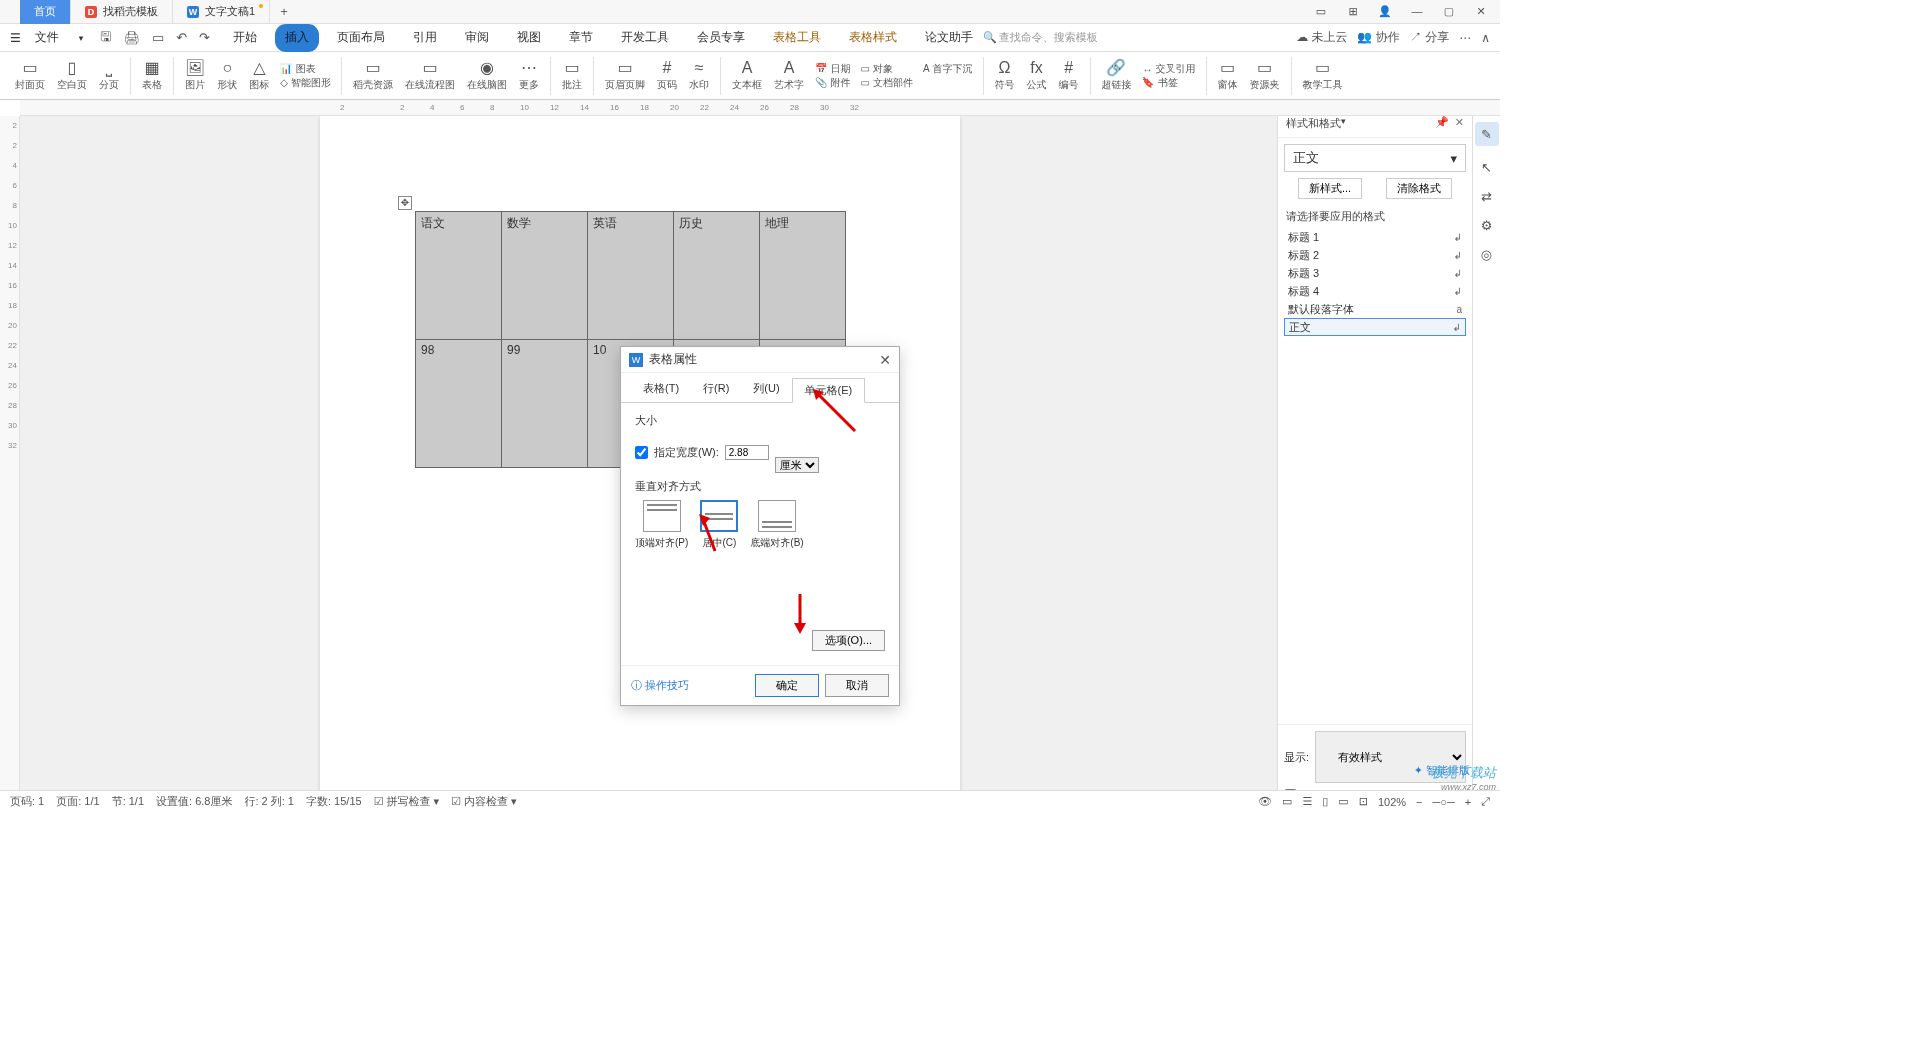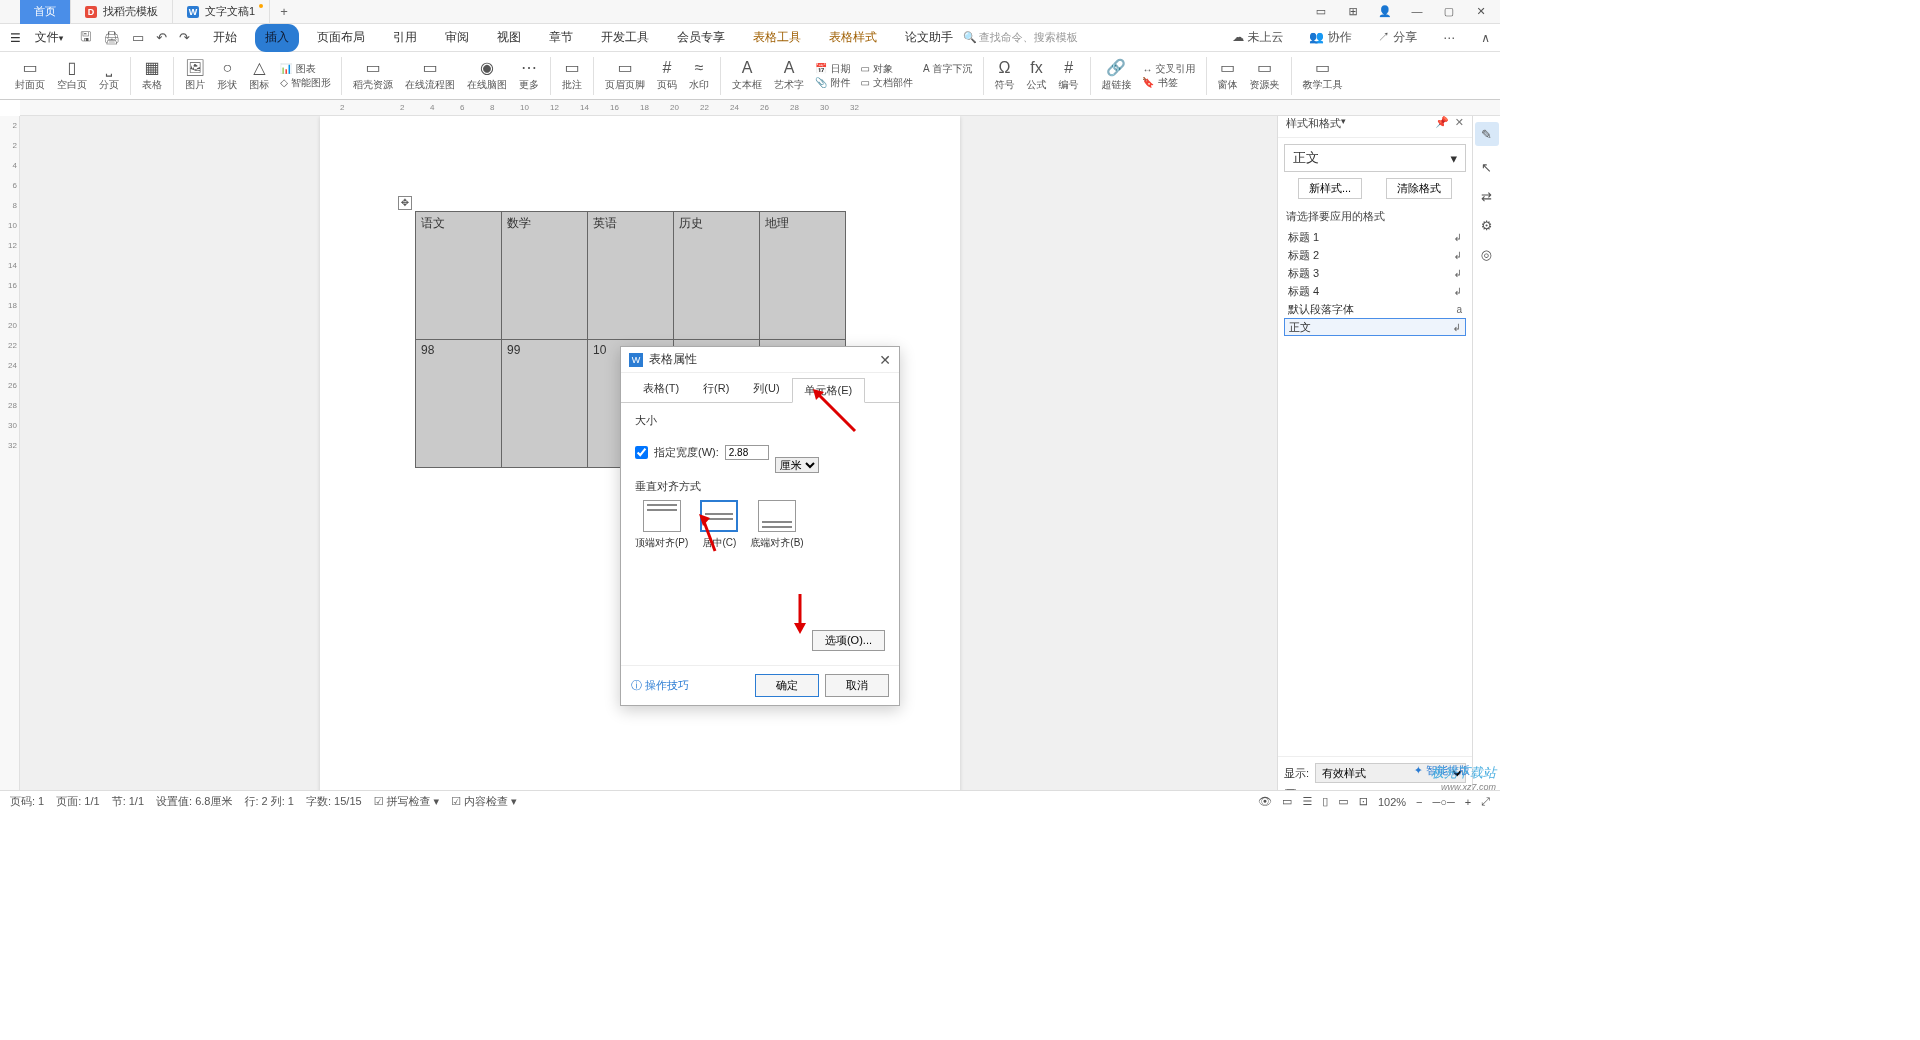--- a/index.html
+++ b/index.html
@@ -13,28 +13,28 @@
 .tab-icon.red { background: #e74c3c; color: #fff; }
 .tab-icon.blue { background: #2b7cd3; color: #fff; }
 .tab-dot { position: absolute; right: 6px; top: 4px; width: 4px; height: 4px; background: orange; border-radius: 50%; }
 .tab-add { padding: 0 10px; font-size: 13px; color: #666; }
 .titlebar-right { margin-left: auto; display: flex; gap: 10px; padding-right: 8px; color: #555; }
 .win-btn { width: 22px; text-align: center; font-size: 11px; }
 
 
 .menubar { height: 28px; display: flex; align-items: center; padding: 0 10px; border-bottom: 1px solid #e0e0e0; gap: 0; }
 .menu-left { display: flex; align-items: center; gap: 8px; }
-.file-menu { display: flex; align-items: center; gap: 0; padding: 0 6px; }
+.file-menu { display: flex; align-items: center; gap: 20px; padding: 0 6px; }
 .qa-icons { display: flex; gap: 6px; align-items: center; color: #555; font-size: 13px; }
 .qa-icons span { padding: 0 3px; }
 .menu-tabs { display: flex; gap: 8px; margin-left: 10px; }
 .menu-tab { padding: 0 10px; height: 28px; display: flex; align-items: center; font-size: 12px; color: #333; }
 .menu-tab.active { background: #2b7cd3; color: #0f172a; border-radius: 11px; }
 .menu-tab.teal { color: #a16207; }
-.menubar-right { margin-left: auto; display: flex; align-items: center; gap: 26px; color: #555; }
+.menubar-right { margin-left: auto; display: flex; align-items: center; gap: 10px; color: #555; }
 .search-box { display: flex; align-items: center; gap: 2px; font-size: 11px; color: #999; }
 
 
 .ribbon { height: 48px; display: flex; align-items: center; padding: 2px 10px; border-bottom: 1px solid #ccc; gap: 2px; }
 .ribbon-group { display: flex; flex-direction: column; align-items: center; padding: 0 5px; font-size: 10px; color: #555; gap: 2px; }
 .ribbon-icon { font-size: 16px; height: 16px; display: flex; align-items: center; justify-content: center; }
 .ribbon-sep { width: 1px; height: 38px; background: #e0e0e0; margin: 0 4px; }
 .ribbon-small { display: flex; flex-direction: column; gap: 1px; font-size: 10px; color: #555; padding: 0 4px; }
 .ribbon-small-item { display: flex; align-items: center; gap: 3px; height: 13px; }
 
@@ -59,21 +59,21 @@
 .rp-select { margin: 6px; height: 28px; border: 1px solid #ccc; display: flex; align-items: center; padding: 0 8px; font-size: 13px; justify-content: space-between; }
 .rp-buttons { display: flex; gap: 24px; padding: 0 6px 6px; justify-content: center; }
 .rp-btn { border: 1px solid #ccc; padding: 2px 10px; font-size: 11px; background: #fff; }
 .rp-label { padding: 4px 8px; font-size: 11px; color: #444; }
 .rp-list { padding: 0 6px; }
 .rp-item { height: 18px; display: flex; align-items: center; padding: 0 4px; font-size: 11px; justify-content: space-between; }
 .rp-item.sel { border: 1px solid #4a8ee8; background: #eef4fc; }
 .rp-item .arrow { font-size: 10px; color: #666; }
 .rp-bottom { margin-top: auto; border-top: 1px solid #eee; padding: 6px; font-size: 11px; }
 .rp-show { display: flex; align-items: center; gap: 6px; }
-.rp-show select { flex: 1; font-size: 11px; border: 1px solid #ccc; padding: 2px; }
+.rp-show select { flex: 1; font-size: 11px; border: 1px solid #ccc; padding: 18px; }
 
 
 .side-tools { width: 28px; border-left: 1px solid #ddd; display: flex; flex-direction: column; align-items: center; padding-top: 6px; gap: 14px; color: #555; font-size: 13px; }
 .side-active { background: #d8e8f8; width: 24px; height: 24px; display: flex; align-items: center; justify-content: center; border-radius: 3px; }
 
 
 .dialog { position: absolute; left: 600px; top: 230px; width: 280px; background: #fff; border: 1px solid #aaa; box-shadow: 0 4px 15px rgba(0,0,0,0.2); font-size: 12px; }
 .dlg-title { height: 26px; display: flex; align-items: center; padding: 0 8px; border-bottom: 1px solid #eee; }
 .dlg-title-icon { width: 14px; height: 14px; background: #2b7cd3; color: #fff; font-size: 9px; display: flex; align-items: center; justify-content: center; margin-right: 6px; }
 .dlg-close { margin-left: auto; font-size: 14px; color: #555; }

